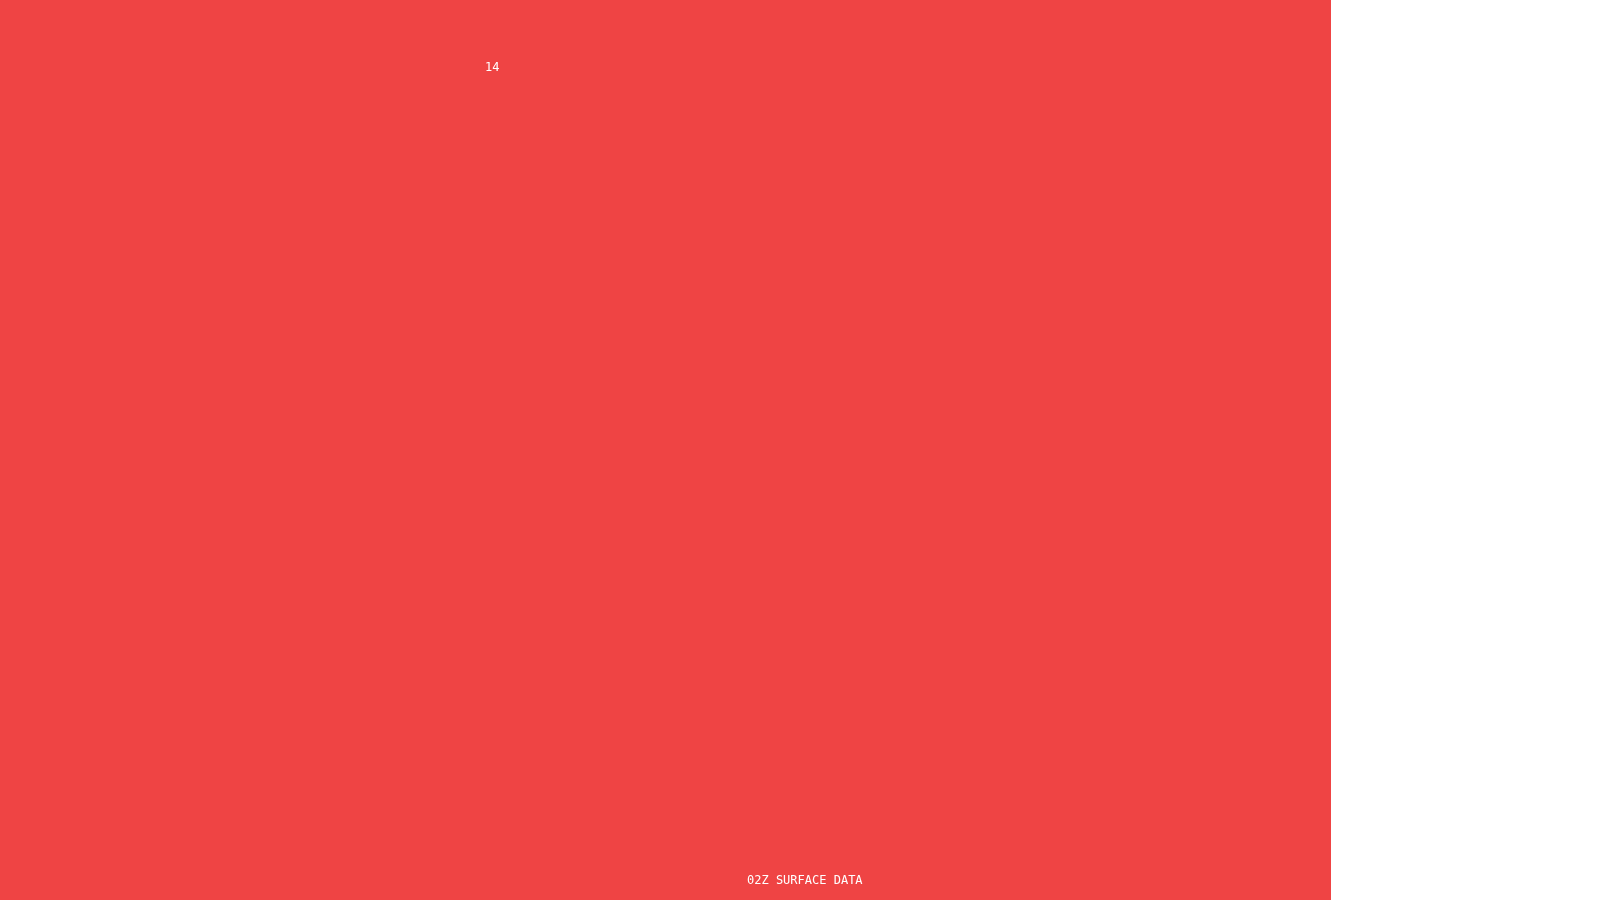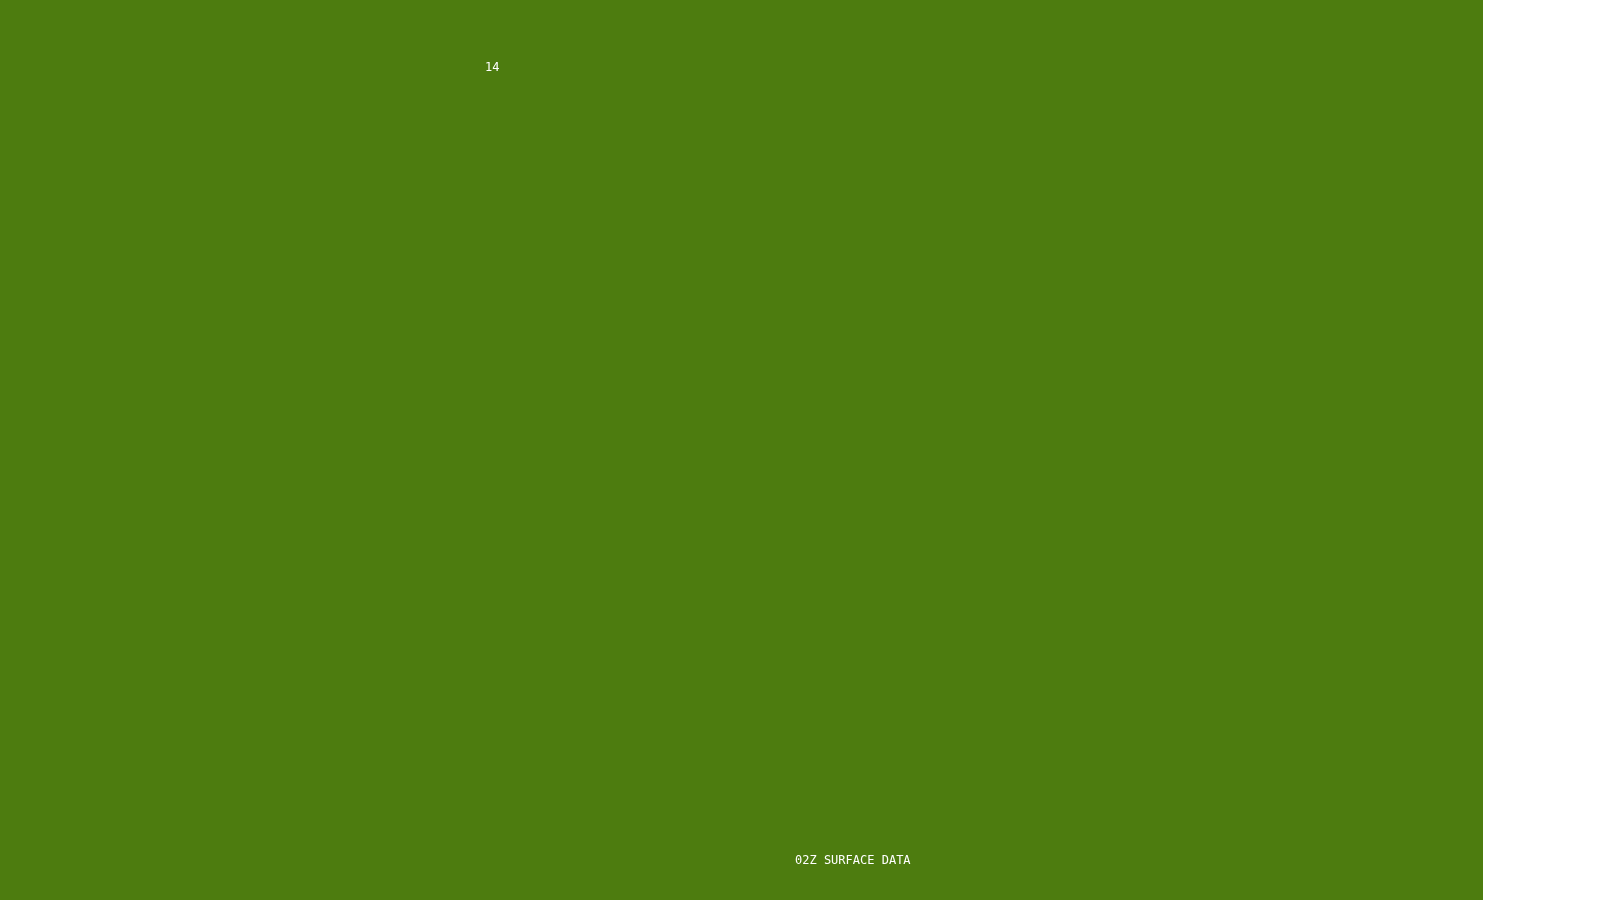--- a/index.html
+++ b/index.html
@@ -7,40 +7,39 @@
     padding: 0;
   }
   body {
     width: 1600px;
     height: 900px;
     overflow: hidden;
     font-family: "DejaVu Sans Mono", "Liberation Mono", monospace;
   }
   .plot-canvas {
     position: relative;
-    width: 1483px;
+    width: 1331px;
     height: 900px;
-    background: #4d7c0f;
+    background: #ef4444;
   }
   .plot-text {
     position: absolute;
     color: #ffffff;
     font-size: 12px;
     line-height: 13px;
     white-space: pre;
     letter-spacing: 0px;
   }
   .station-value {
     left: 485px;
     top: 61px;
   }
   .plot-title {
     left: 747px;
-    top: 854px;
-    margin-left: 48px;
+    top: 874px;
   }
 </style>
 </head>
 <body>
 
 <div class="plot-canvas">
   <span class="plot-text station-value">14</span>
   <span class="plot-text plot-title">02Z SURFACE DATA</span>
 </div>
 

